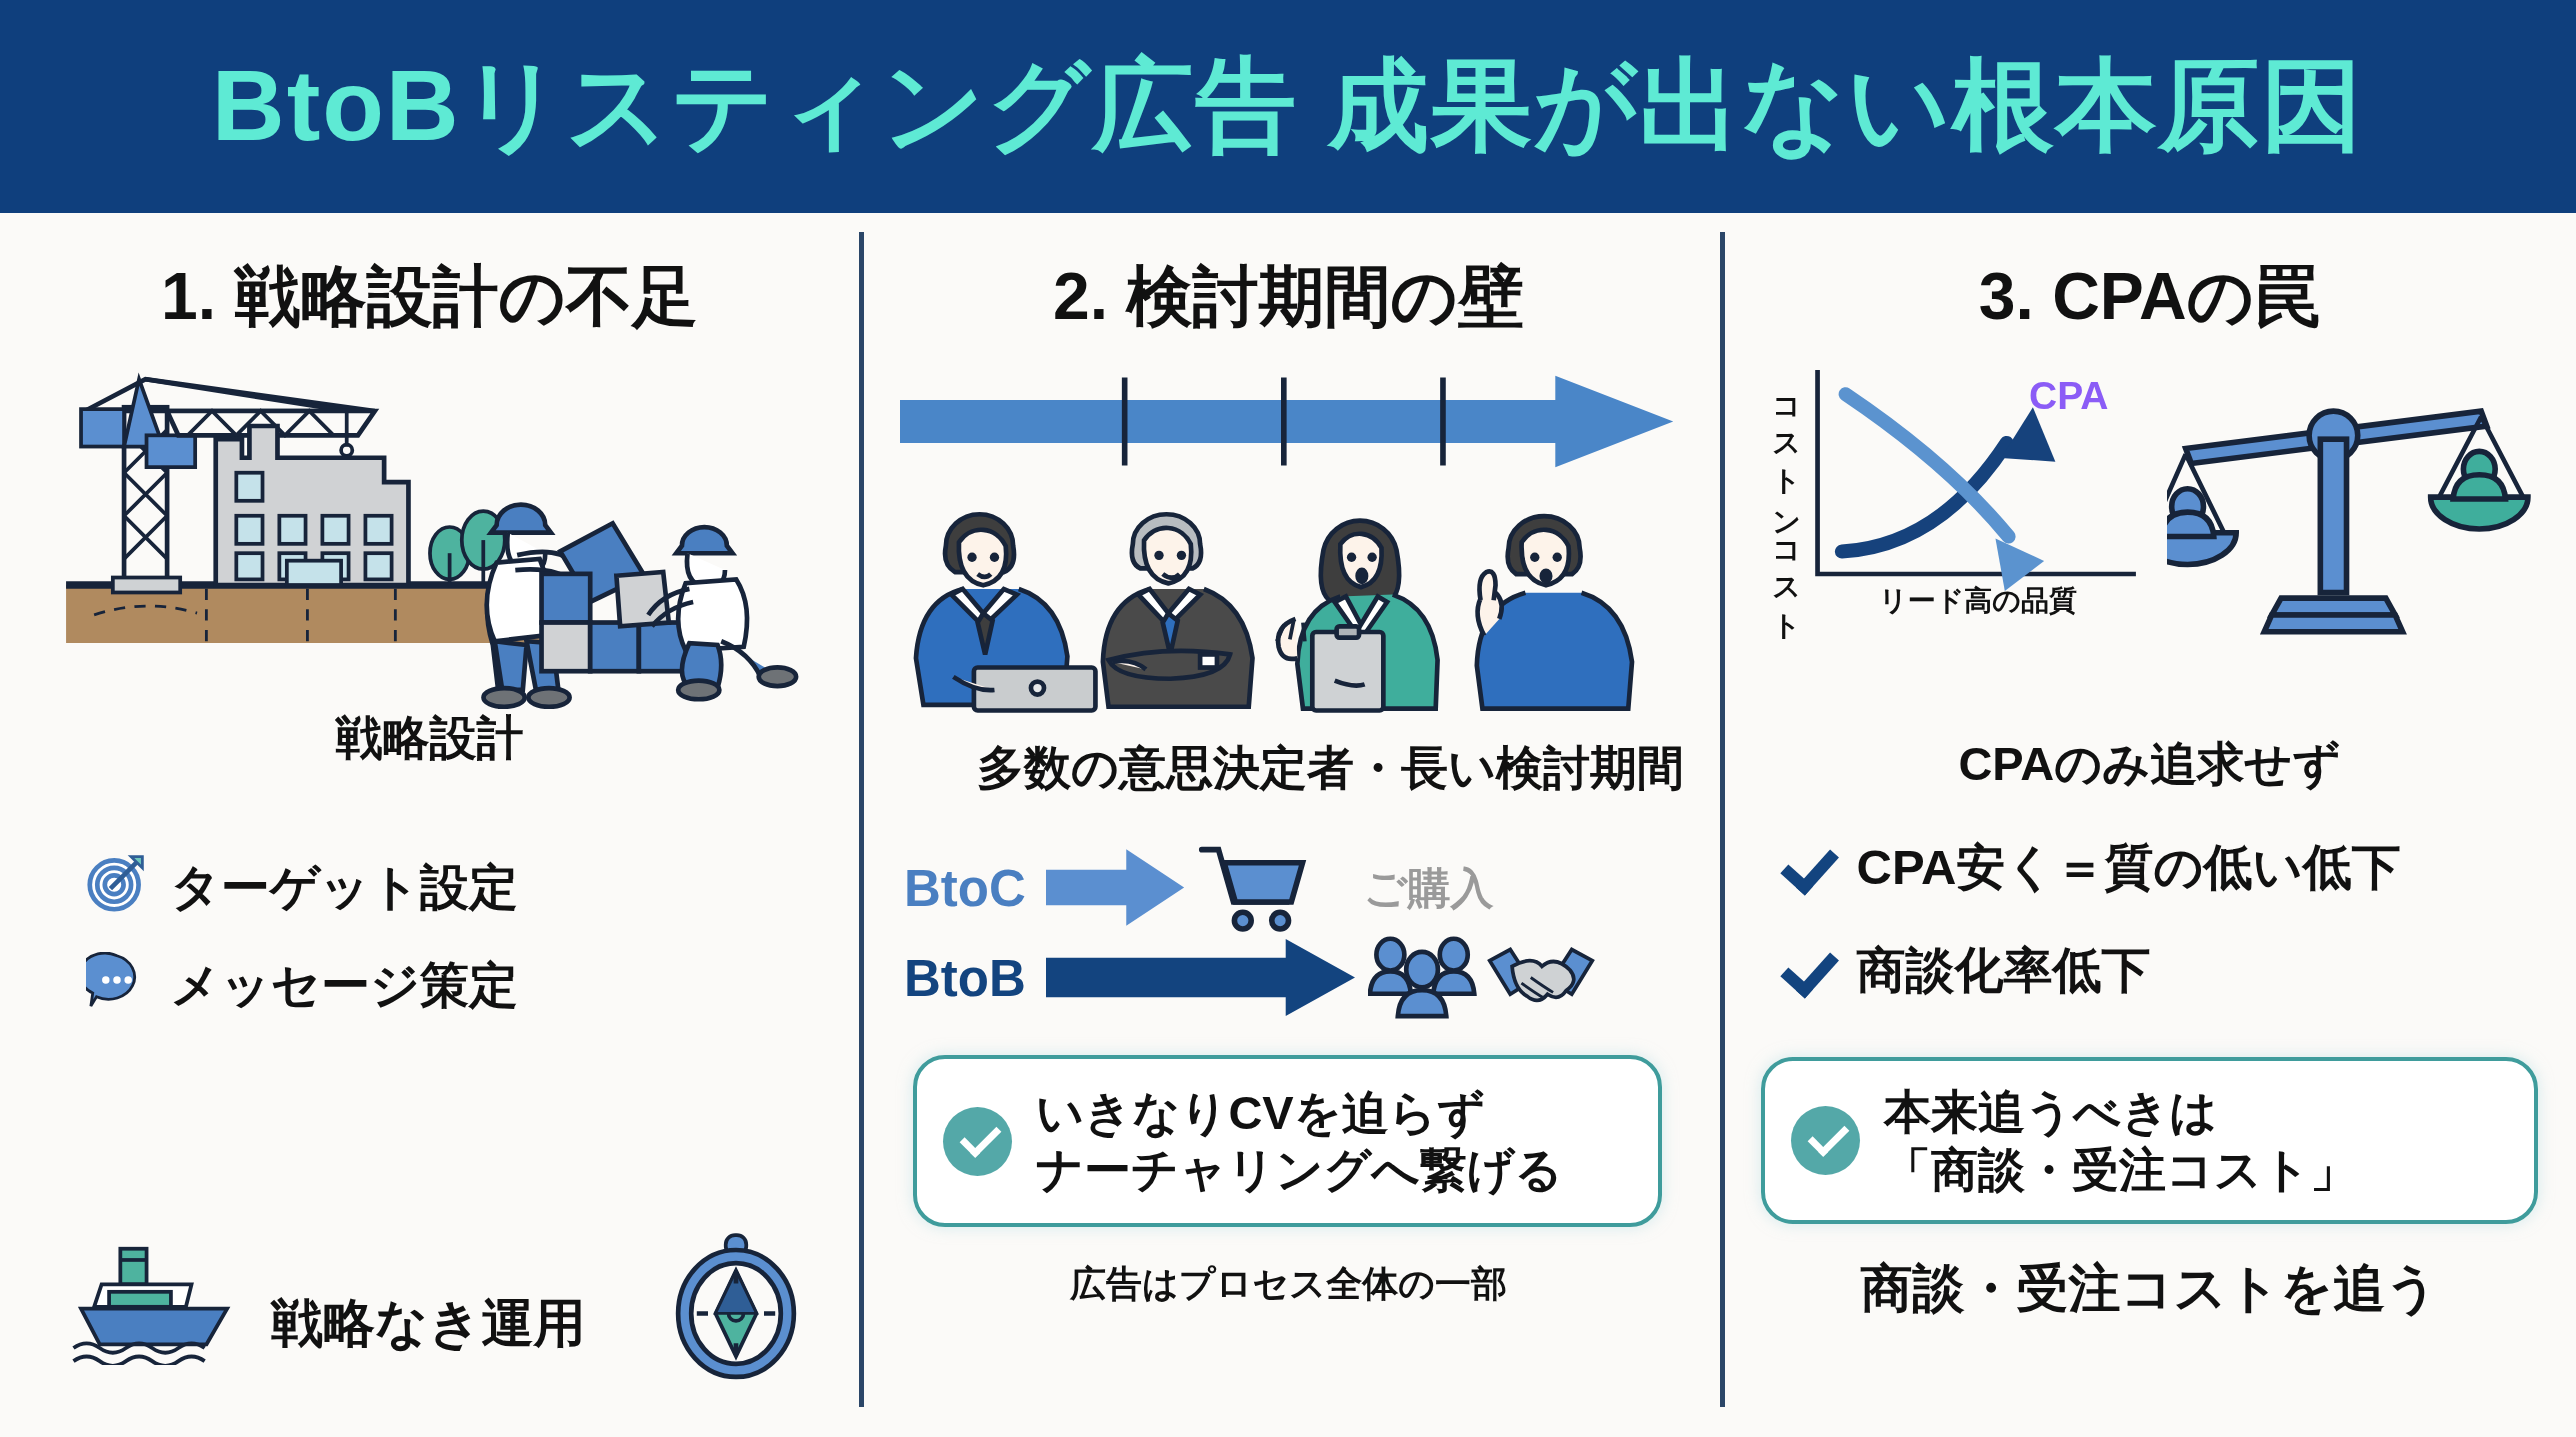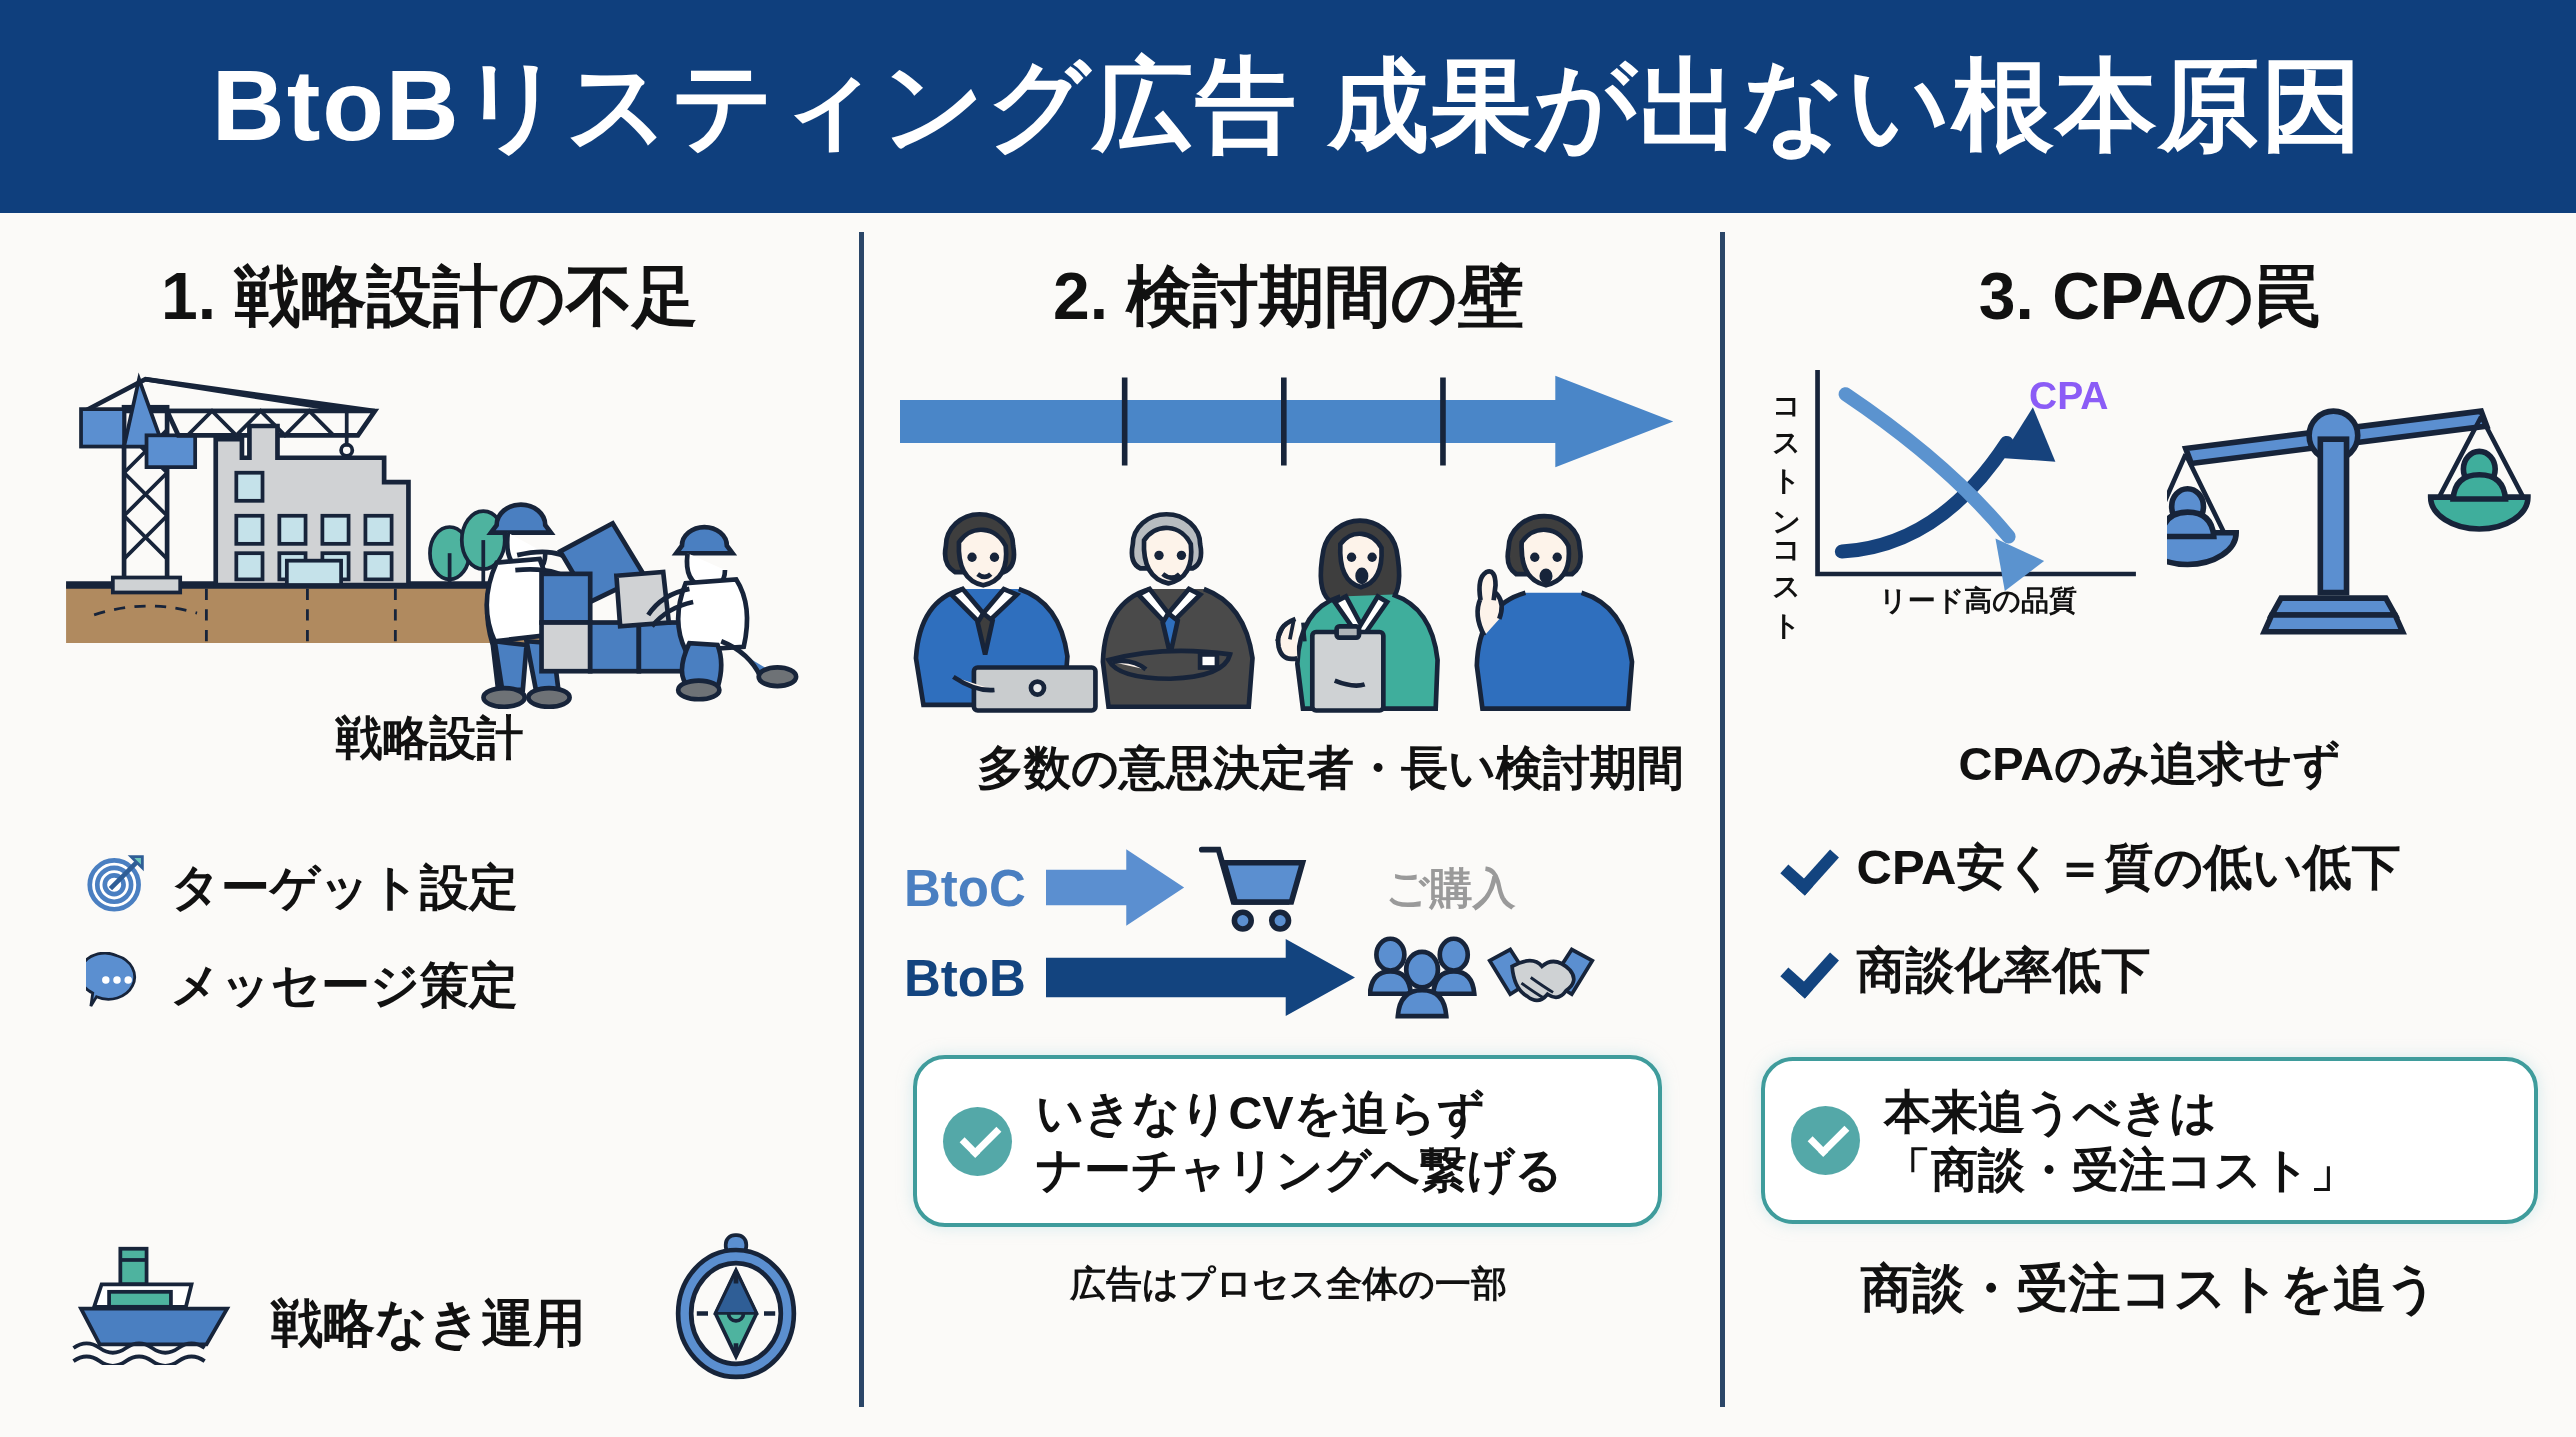--- a/index.html
+++ b/index.html
@@ -11,21 +11,21 @@
     position:relative;
     color:#111;
   }
   
   .header{
     position:absolute;left:0;top:0;width:2576px;height:213px;
     background:#0f3f7d;
     display:flex;align-items:center;justify-content:center;
   }
   .header-title{
-    color:#ffffff;
+    color:#5eead4;
     font-size:101px;
     font-weight:bold;
     letter-spacing:1.9px;
     white-space:nowrap;
   }
   
   .board{position:absolute;left:0;top:213px;width:2576px;height:1224px;}
   .divider{
     position:absolute;top:19px;width:4.7px;height:1175px;
     background:#2b4668;
@@ -328,21 +328,21 @@
         </svg>
       </span>
       <span style="margin-left:11.2px;">
         <svg width="112" height="90" viewBox="0 0 120 96">
           <path d="M4 8 h18 l16 56 h58" fill="none" stroke="#17243a" stroke-width="6" stroke-linecap="round"></path>
           <path d="M28 22 h84 l-12 42 h-60 z" fill="#5b8fd0" stroke="#17243a" stroke-width="6"></path>
           <circle cx="48" cy="84" r="9" fill="#5b8fd0" stroke="#17243a" stroke-width="6"></circle>
           <circle cx="88" cy="84" r="9" fill="#5b8fd0" stroke="#17243a" stroke-width="6"></circle>
         </svg>
       </span>
-      <span class="gray-text" style="margin-left:76px;">ご購入</span>
+      <span class="gray-text" style="margin-left:54px;">ご購入</span>
     </div>
 
     <div class="flow-row" style="left:45px;top:721px;">
       <span class="flow-label btob">BtoB</span>
       <span style="margin-left:20.6px;">
         <svg width="309" height="81" viewBox="0 0 330 86">
           <path d="M0 22 h256 v-20 l74 41 l-74 41 v-20 h-256 z" fill="#13447f"></path>
         </svg>
       </span>
       <span style="margin-left:13px;">

